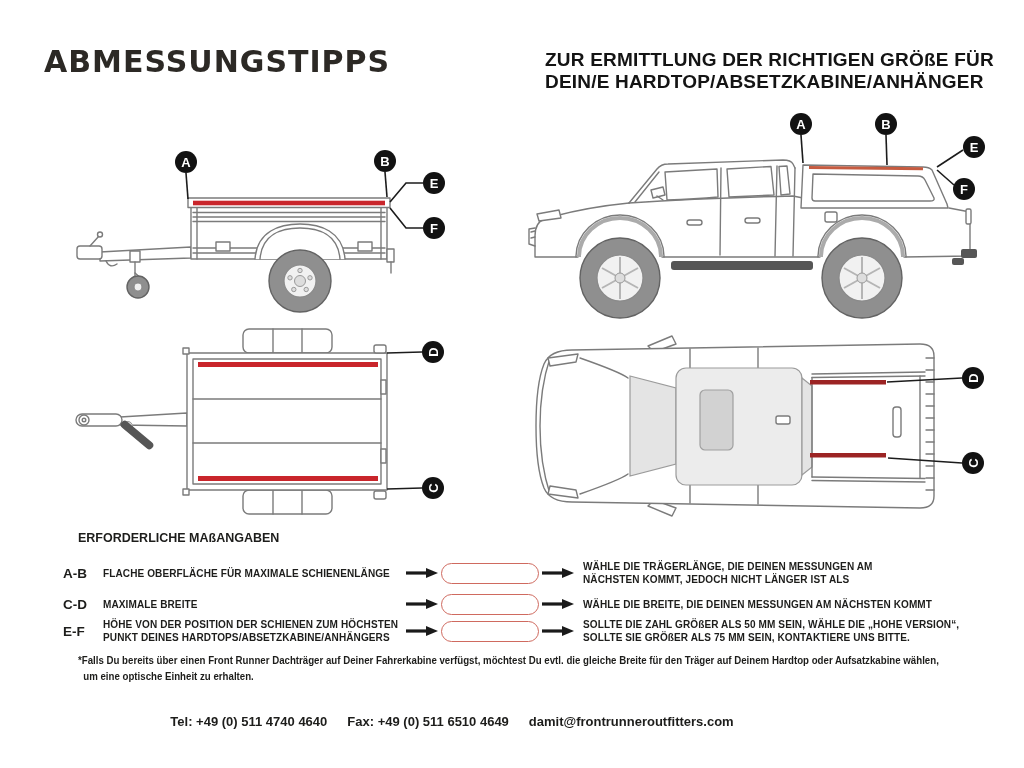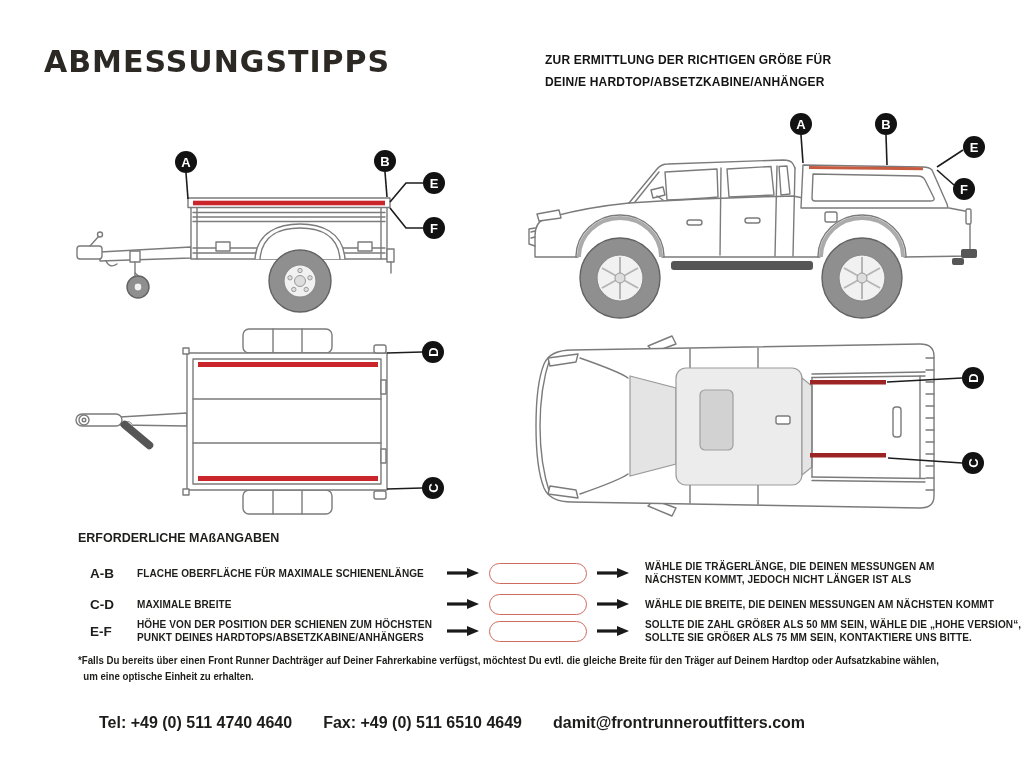--- a/index.html
+++ b/index.html
@@ -6,21 +6,21 @@
     --marking_red:#c9252b; --marking_red_dark:#9c2424; --marking_red_soft:#c65b40;
     --note_red:#e23a2e; --pill_red:#cf6a5f; --text_black:#1d1d1b;
   }
   html,body{margin:0;padding:0;background:#e9e9e9;}
   #canvas{position:relative;width:1024px;height:768px;background:#ffffff;overflow:hidden;
           font-family:"Liberation Sans",sans-serif;color:var(--text_black);}
   .abs{position:absolute;}
   
   .title{left:44px;top:44px;font-family:"DejaVu Sans",sans-serif;font-weight:900;
          font-size:30px;letter-spacing:1px;color:#2c2925;}
-  .subtitle{left:545px;top:49px;font-weight:bold;font-size:12px;line-height:22px;color:#141414;letter-spacing:.2px;}
+  .subtitle{left:545px;top:49px;font-weight:bold;font-size:19px;line-height:22px;color:#141414;letter-spacing:.2px;}
   
   svg{position:absolute;overflow:visible;}
   .ln{fill:none;stroke:#7b7b7b;stroke-width:1.4;stroke-linejoin:round;stroke-linecap:round;}
   .fw{fill:#ffffff;}
   .tire{fill:#8f8f8f;stroke:#636363;stroke-width:1.4;}
   .rim{fill:#f1f1f1;stroke:#8a8a8a;stroke-width:1.2;}
   .hub{fill:#dddddd;stroke:#9a9a9a;stroke-width:1;}
   .spoke{stroke:#b5b5b5;stroke-width:2;}
   .stripe{fill:var(--marking_red);stroke:none;}
   .stripeD{fill:var(--marking_red_dark);stroke:none;}
@@ -30,32 +30,32 @@
   .gfill2{fill:#ececec;stroke:#9b9b9b;stroke-width:1.2;}
   .sun{fill:#d2d2d2;stroke:#a0a0a0;stroke-width:1.2;}
   .arch{fill:none;stroke:#ababab;stroke-width:4;}
   .mline{stroke:#1c1c1c;stroke-width:1.6;fill:none;}
   .mkc{fill:#121212;stroke:none;}
   .mkt{fill:#ffffff;font-family:"Liberation Sans",sans-serif;font-weight:bold;font-size:13px;text-anchor:middle;}
   
   .m-head{left:78px;top:531px;display:flex;gap:16px;align-items:baseline;white-space:nowrap;}
   .m-head .h{font-weight:bold;font-size:12.5px;}
   .m-head .n{font-weight:bold;font-size:12px;color:var(--note_red);letter-spacing:.1px;}
-  .mrow{left:90px;display:grid;grid-template-columns:40px 302px 36px 100px 42px auto;
-        column-gap:7px;align-items:center;}
+  .mrow{left:63px;display:grid;grid-template-columns:40px 302px 36px 100px 42px auto;
+        align-items:center;}
   .code{font-weight:bold;font-size:13.5px;}
   .txt{font-weight:bold;font-size:10.8px;line-height:13px;letter-spacing:.1px;}
   .cond{transform:scaleX(0.93);transform-origin:0 50%;white-space:nowrap;}
   .pill{width:96px;height:19px;border:1.5px solid var(--pill_red);border-radius:12px;background:#fff;}
   .arrow-svg{position:static;display:block;}
   .note-txt{font-weight:bold;font-size:11px;line-height:16px;transform:scaleX(0.88);
             transform-origin:0 0;white-space:nowrap;}
   .footline{left:78px;}
-  .footer{left:0;top:714px;width:904px;display:flex;justify-content:center;gap:31px;
-          font-weight:bold;font-size:16px;white-space:nowrap;}
+  .footer{left:0;top:714px;width:904px;display:flex;justify-content:center;gap:20px;
+          font-weight:bold;font-size:13px;white-space:nowrap;}
   [data-bind]:empty{display:none;}
 </style>
 </head>
 <body>
 
 <div id="canvas">
 
   <div class="abs title" data-bind="header.title">ABMESSUNGSTIPPS</div>
   <div class="abs subtitle">
     <div data-bind="header.subtitle_line1">ZUR ERMITTLUNG DER RICHTIGEN GRÖßE FÜR</div>

